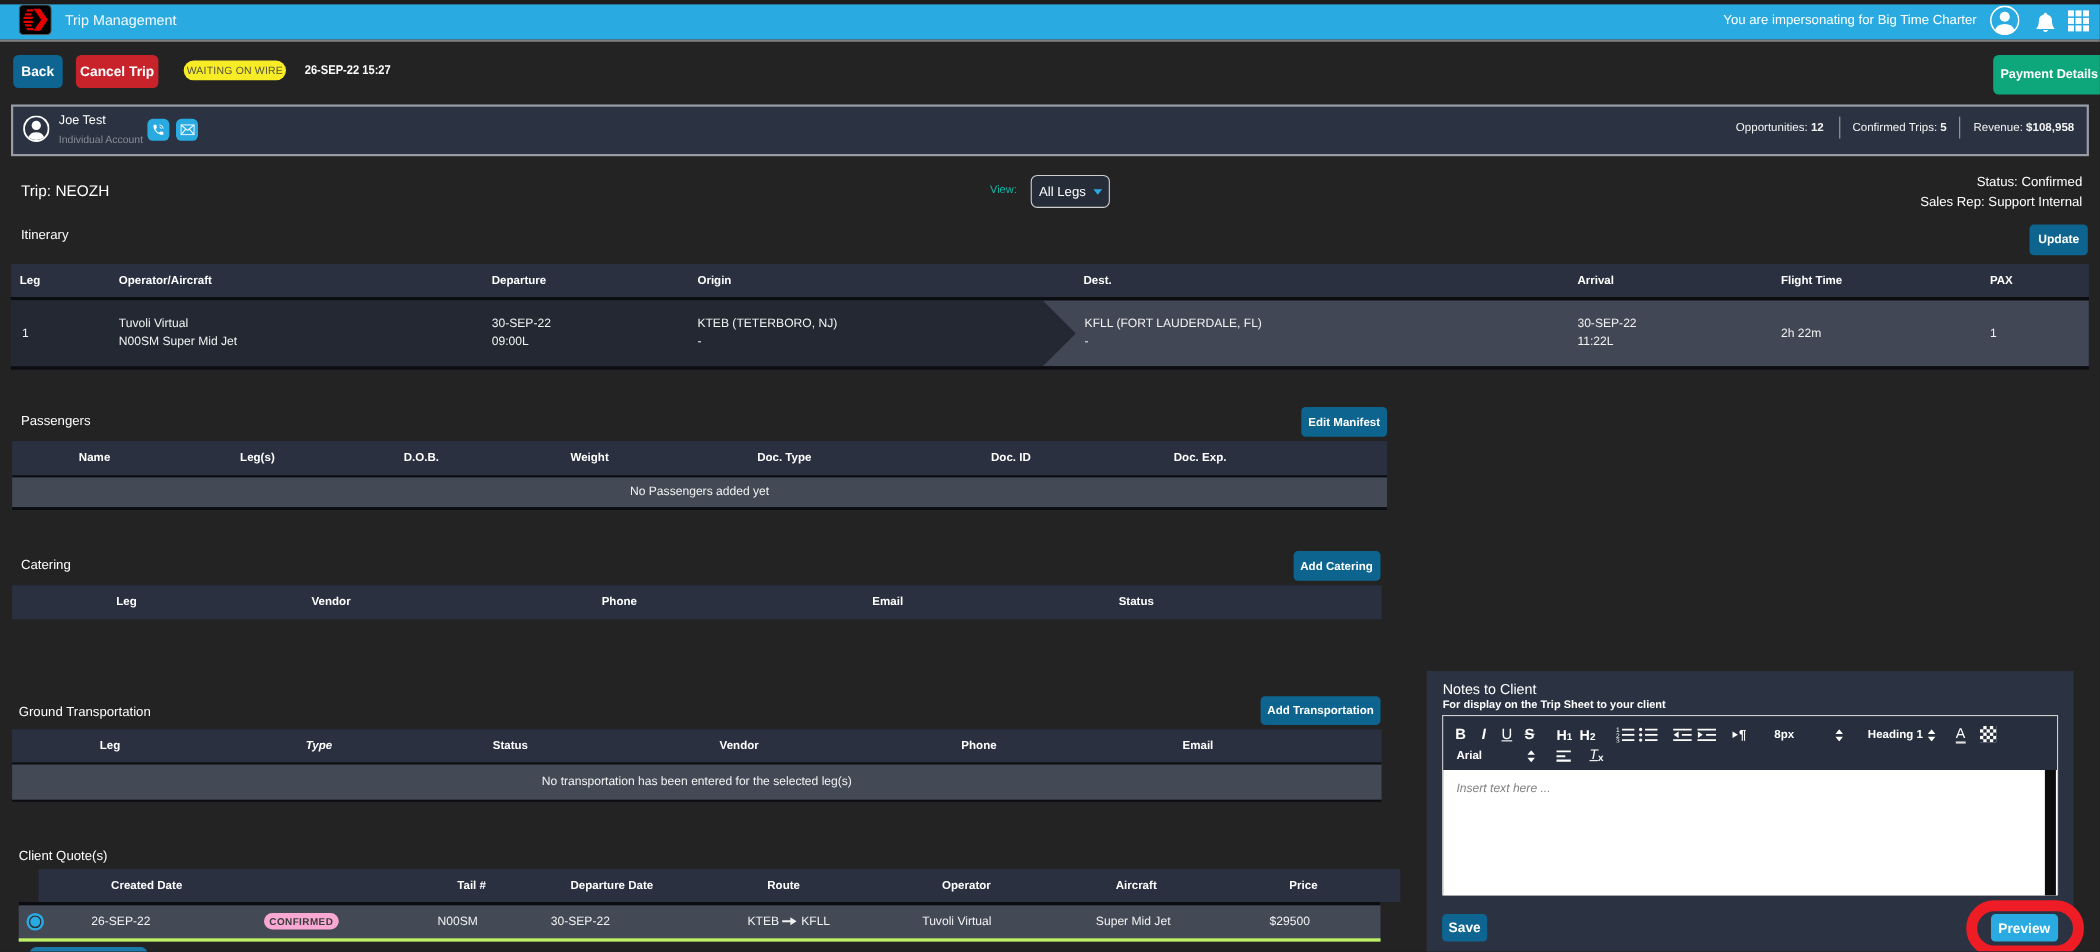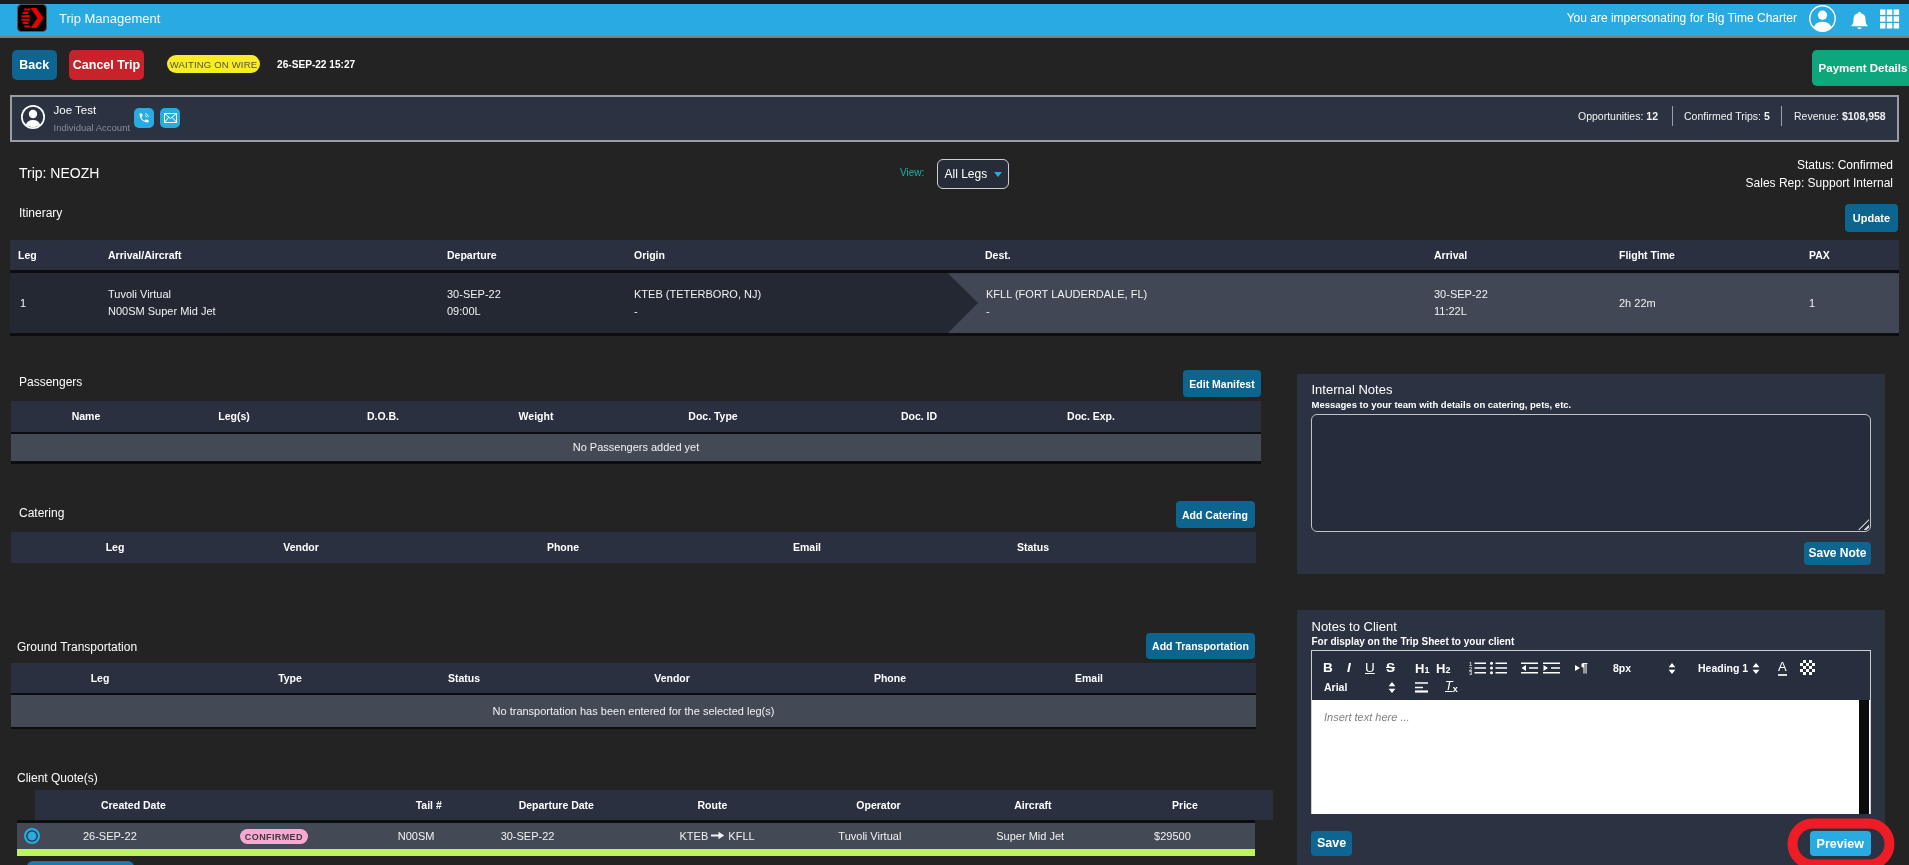--- a/index.html
+++ b/index.html
@@ -110,21 +110,21 @@
 
   <div class="abs" style="left:10px;top:240px;width:1889px;height:96px;">
     <div style="position:absolute;left:0;top:0;width:100%;height:30px;background:#2a3040;"></div>
     <div style="position:absolute;left:0;top:30px;width:100%;height:3.2px;background:#0b0d11;"></div>
     <div style="position:absolute;left:0;top:33.2px;width:100%;height:59.8px;background:#232833;"></div>
     <div style="position:absolute;left:938px;top:33.2px;width:951px;height:59.8px;background:#414754;
          clip-path:polygon(0 0,100% 0,100% 100%,0 100%,30px 50%);"></div>
     <div style="position:absolute;left:0;top:93px;width:100%;height:3px;background:#0b0d11;"></div>
 
     <div class="abs" style="left:8px;top:9px;color:#fff;font-size:10.5px;font-weight:bold;">Leg</div>
-    <div class="abs" style="left:98px;top:9px;color:#fff;font-size:10.5px;font-weight:bold;">Arrival/Aircraft</div>
+    <div class="abs" style="left:98px;top:9px;color:#fff;font-size:10.5px;font-weight:bold;">Operator/Aircraft</div>
     <div class="abs" style="left:437px;top:9px;color:#fff;font-size:10.5px;font-weight:bold;">Departure</div>
     <div class="abs" style="left:624px;top:9px;color:#fff;font-size:10.5px;font-weight:bold;">Origin</div>
     <div class="abs" style="left:975px;top:9px;color:#fff;font-size:10.5px;font-weight:bold;">Dest.</div>
     <div class="abs" style="left:1424px;top:9px;color:#fff;font-size:10.5px;font-weight:bold;">Arrival</div>
     <div class="abs" style="left:1609px;top:9px;color:#fff;font-size:10.5px;font-weight:bold;">Flight Time</div>
     <div class="abs" style="left:1799px;top:9px;color:#fff;font-size:10.5px;font-weight:bold;">PAX</div>
 
     <div class="abs" style="left:10px;top:57px;color:#f2f2f2;font-size:11px;">1</div>
     <div class="abs" style="left:98px;top:46px;color:#f2f2f2;font-size:11px;line-height:16.5px;">Tuvoli Virtual<br>N00SM Super Mid Jet</div>
     <div class="abs" style="left:437px;top:46px;color:#f2f2f2;font-size:11px;line-height:16.5px;">30-SEP-22<br>09:00L</div>
@@ -155,66 +155,58 @@
     <div style="width:164px;" class="hc">Vendor</div>
     <div style="width:360px;" class="hc">Phone</div>
     <div style="width:128px;" class="hc">Email</div>
     <div style="width:324px;" class="hc">Status</div>
   </div>
 
   <div class="sechead" style="left:17px;top:640px;">Ground Transportation</div>
   <div class="btn blue2" style="left:1146px;top:632.6px;width:109px;height:26.8px;font-size:10.5px;">Add Transportation</div>
   <div class="thead" style="left:11px;top:662.5px;width:1245px;height:30.5px;">
     <div style="width:178px;" class="hc">Leg</div>
-    <div style="width:202px;" class="hc">Type</div>
+    <div style="width:202px;font-style:italic;" class="hc">Type</div>
     <div style="width:146px;" class="hc">Status</div>
     <div style="width:270px;" class="hc">Vendor</div>
     <div style="width:166px;" class="hc">Phone</div>
     <div style="width:232px;" class="hc">Email</div>
   </div>
   <div class="trow" style="left:11px;top:693px;width:1245px;height:35.5px;border-top:2.5px solid #0b0d11;border-bottom:2.5px solid #0b0d11;">No transportation has been entered for the selected leg(s)</div>
 
   <div class="sechead" style="left:17px;top:771px;">Client Quote(s)</div>
   <div class="thead" style="left:17px;top:790px;width:1238px;height:29.5px;margin-left:18px;">
     <div style="width:66px;"></div>
     <div style="width:157px;">Created Date</div>
     <div style="width:158px;"></div>
     <div style="width:103px;">Tail #</div>
     <div style="width:179px;">Departure Date</div>
     <div style="width:159px;">Route</div>
     <div style="width:158px;">Operator</div>
     <div style="width:158px;">Aircraft</div>
     <div style="width:101px;">Price</div>
   </div>
-  <div class="trow" style="left:17px;top:819.5px;width:1238px;height:36px;border-top:3.3px solid #0b0d11;border-bottom:7px solid #bef264;justify-content:flex-start;font-size:11px;">
+  <div class="trow" style="left:17px;top:819.5px;width:1238px;height:36px;border-top:3.3px solid #0b0d11;border-bottom:3px solid #bef264;justify-content:flex-start;font-size:11px;">
     <div style="width:66px;display:flex;padding-left:6.5px;">
       <div style="width:16px;height:16px;border-radius:50%;border:2px solid #29abe2;background:#29abe2;box-shadow:inset 0 0 0 1.5px #2b323e;"></div>
     </div>
     <div style="width:157px;">26-SEP-22</div>
     <div style="width:158px;"><span style="background:#f9a8d4;color:#3c3c3c;font-size:9px;font-weight:bold;letter-spacing:0.4px;border-radius:8px;padding:2.5px 5px;">CONFIRMED</span></div>
     <div style="width:103px;">N00SM</div>
     <div style="width:179px;">30-SEP-22</div>
     <div style="width:159px;display:flex;align-items:center;">KTEB&nbsp;<svg width="14" height="9" viewBox="0 0 14 9">
           <path d="M0 4.5 H8.5" stroke="#f2f2f2" stroke-width="2"></path>
           <path d="M7.5 0.8 L13.2 4.5 L7.5 8.2 Z" fill="#f2f2f2"></path>
         </svg>&nbsp;KFLL</div>
     <div style="width:158px;">Tuvoli Virtual</div>
     <div style="width:158px;">Super Mid Jet</div>
     <div style="width:101px;">$29500</div>
   </div>
   <div class="abs" style="left:27px;top:860.5px;width:107px;height:12px;background:#1b7aa8;border-radius:6px 6px 0 0;"></div>
 
-  <div class="abs" style="left:1296.5px;top:373.5px;width:588.5px;height:200.5px;background:#2b3242;">
-    <div class="abs" style="left:15px;top:8px;color:#fff;font-size:13px;">Internal Notes</div>
-    <div class="abs" style="left:15px;top:25.5px;color:#fff;font-size:9.5px;font-weight:bold;">Messages to your team with details on catering, pets, etc.</div>
-    <div class="abs" style="left:14.5px;top:40px;width:560px;height:118.5px;background:#252c3b;border:1px solid #c2c2c2;border-radius:6px;">
-      <div style="position:absolute;right:1px;bottom:1px;width:11px;height:11px;background:repeating-linear-gradient(135deg,transparent 0 2.5px,#cfcfcf 2.5px 4.5px);clip-path:polygon(100% 0,100% 100%,0 100%);"></div>
-    </div>
-    <div class="btn blue1" style="left:507.5px;top:168px;width:67px;height:23.5px;font-size:12px;">Save Note</div>
-  </div>
 
   <div class="abs" style="left:1296.5px;top:609.5px;width:588.5px;height:260px;background:#2b3242;">
     <div class="abs" style="left:15px;top:9px;color:#fff;font-size:13px;">Notes to Client</div>
     <div class="abs" style="left:15px;top:26.5px;color:#fff;font-size:10px;font-weight:bold;">For display on the Trip Sheet to your client</div>
 
     <div class="abs" style="left:14.5px;top:40.5px;width:560px;height:164px;border:1px solid #cfcfcf;background:#272f3e;">
 
       <div class="abs" style="left:11px;top:9px;color:#fff;font-size:13.5px;font-weight:bold;">B</div>
       <div class="abs" style="left:35px;top:9px;color:#fff;font-size:13.5px;font-style:italic;font-weight:bold;">I</div>
       <div class="abs" style="left:53px;top:9px;color:#fff;font-size:13.5px;text-decoration:underline;">U</div>

